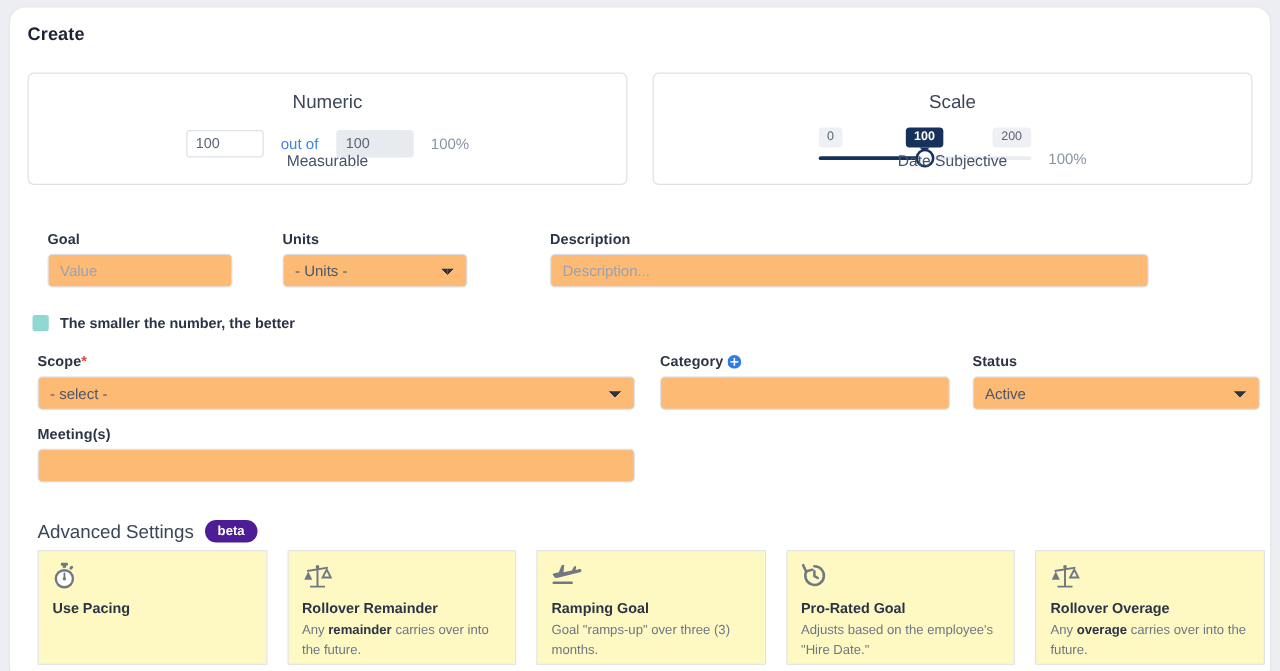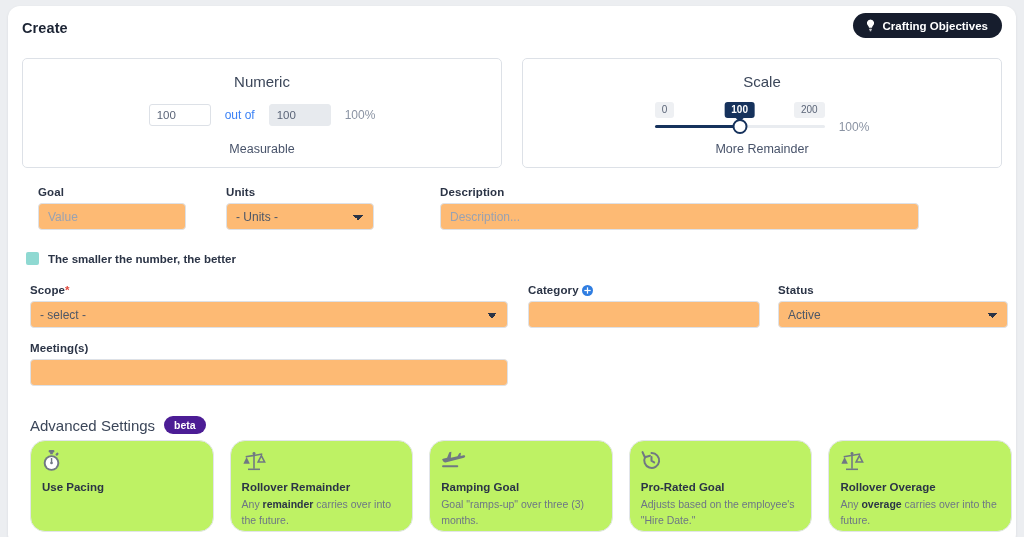--- a/index.html
+++ b/index.html
@@ -37,21 +37,21 @@
     border-radius: 999px;
     padding: 6px 14px 6px 12px;
     font-size: 11.5px; font-weight: 600;
     cursor: pointer;
   }
   .bulb { width: 11px; height: 13px; display:block; }
 
   
   .typerow {
     position: absolute; left: 0; top: 52px;
-    width: 1008px; height: 110px;
+    width: 1008px; height: 90px;
     display: flex; gap: 20px; padding: 0 14px;
   }
   .typecard {
     flex: 1;
     border: 1px solid #dde1e7;
     border-radius: 5px;
     background: #fff;
     position: relative;
   }
   .tc-title {
@@ -202,22 +202,22 @@
     font-size: 10.5px; font-weight: 600;
     border-radius: 999px; padding: 3px 10px;
     cursor: pointer;
   }
   .advrow {
     position: absolute; left: 22px; top: 434px;
     width: 982px; display: flex; gap: 16px;
   }
   .advcard {
     flex: 1;
-    border: 1px solid #e2e5ea; border-radius: 15px;
-    background: #bef264;
+    border: 1px solid #e2e5ea; border-radius: 1px;
+    background: #fef9c3;
     padding: 9px 11px 12px 11px;
     height: 92px;
     cursor: pointer;
   }
   .advcard .ico { height: 22px; margin-bottom: 9px; color: #707883; }
   .advcard .ttl {
     font-size: 11.5px; font-weight: 700; color: #2b3446;
     margin-bottom: 4px;
   }
   .advcard .dsc {
@@ -225,28 +225,20 @@
   }
   .advcard .dsc b { color: #2b3446; font-weight: 700; }
 </style>
 </head>
 <body>
 
 <div class="page">
 
   <div class="hdr">
     <div class="hdr-title">Create</div>
-    <div class="badge-pill">
-      <svg class="bulb" viewBox="0 0 24 28">
-        <path d="M12 1a8 8 0 0 0-4.6 14.5c.7.6 1.1 1.3 1.1 2.1v1.4h7v-1.4c0-.8.4-1.5 1.1-2.1A8 8 0 0 0 12 1z" fill="#fff"></path>
-        <rect x="9" y="21" width="6" height="2.2" rx="1.1" fill="#fff"></rect>
-        <rect x="9.8" y="24.6" width="4.4" height="2" rx="1" fill="#fff"></rect>
-      </svg>
-      <span>Crafting Objectives</span>
-    </div>
   </div>
 
   <div class="typerow">
 
     <div class="typecard">
       <div class="tc-title">Numeric</div>
       <div class="numrow">
         <input class="num-input" value="100" style="">
         <span class="outof">out of</span>
         <input class="num-input disabled" readonly="" value="100" style="">
@@ -261,21 +253,21 @@
         <div class="slider-area">
           <div class="tick min">0</div>
           <div class="tick cur">100</div>
           <div class="tick max">200</div>
           <div class="track"></div>
           <div class="track-fill"></div>
           <div class="thumb"></div>
         </div>
         <span class="scale-pct">100%</span>
       </div>
-      <div class="tc-sub">More Remainder</div>
+      <div class="tc-sub">Date Subjective</div>
     </div>
 
   </div>
 
   <div class="row1">
     <div class="f-goal">
       <label class="lbl">Goal</label>
       <input class="ctl" placeholder="Value" style="">
     </div>
     <div class="f-units">

